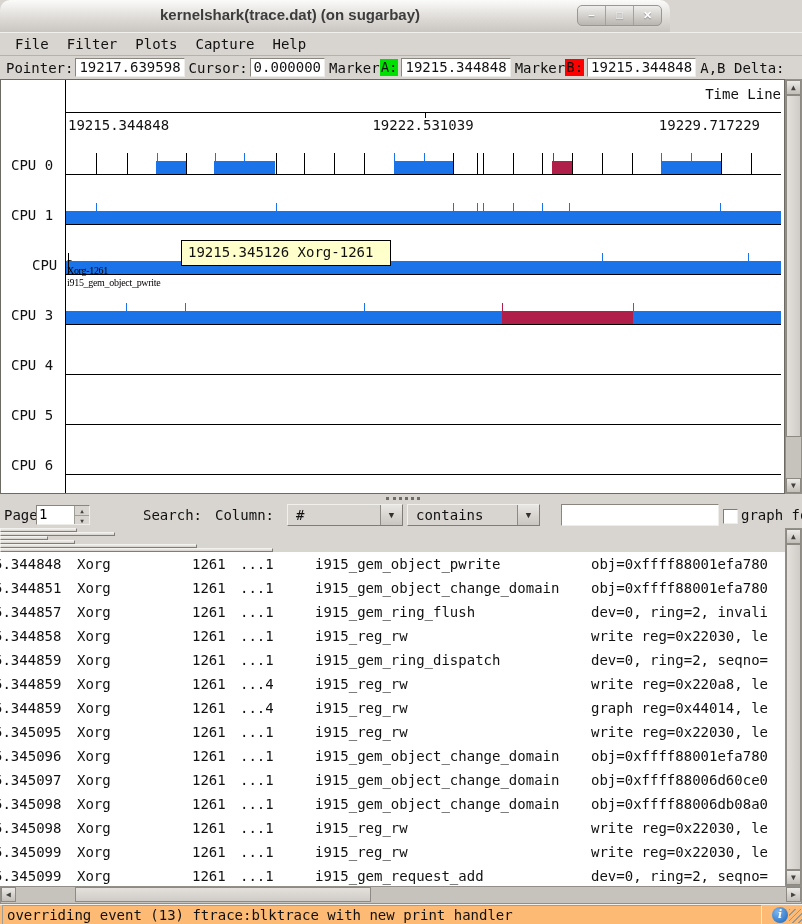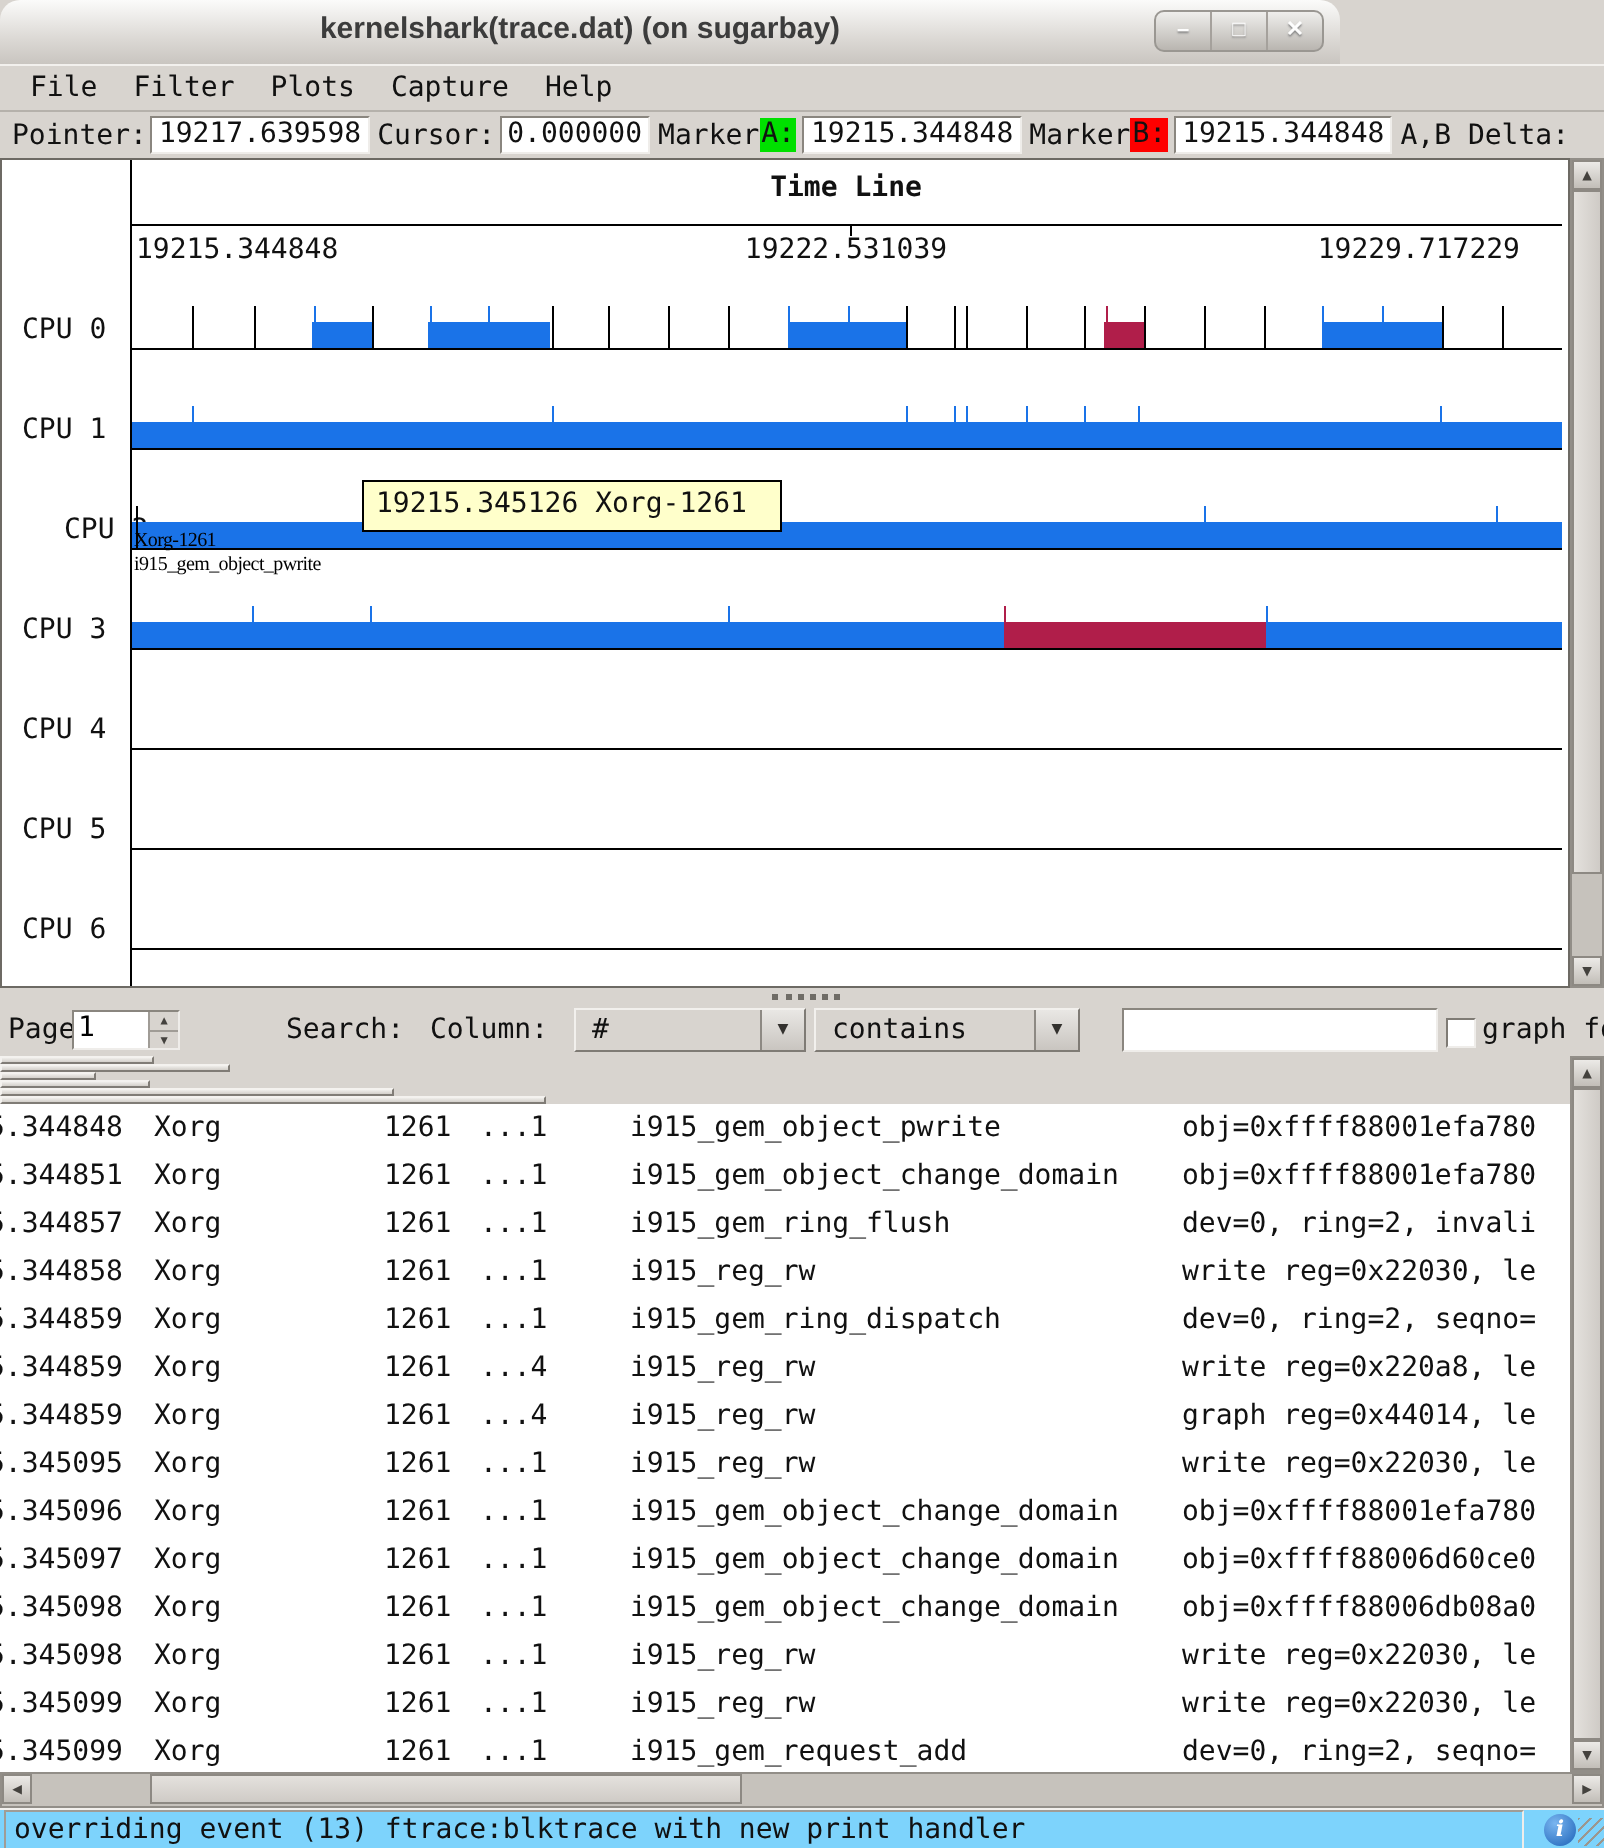--- a/index.html
+++ b/index.html
@@ -30,21 +30,21 @@
   .infobar{position:absolute;left:0;top:56px;width:802px;height:23px;background:#d8d4cf;
     border-bottom:1px solid #b5b1ab;display:flex;align-items:center;white-space:nowrap;overflow:hidden;padding-left:2px;}
   .ib-lbl{margin:0 2px 0 4px;}
   .ib-val{background:#fff;border:1px solid;border-color:#8a867f #efedea #efedea #8a867f;
     padding:0 3px;line-height:17px;}
   .badge{padding:0 1px;line-height:17px;}
 
   
   .graph{position:absolute;left:0;top:79px;width:785px;height:415px;background:#fff;
     border:1px solid #6d6a64;box-sizing:border-box;overflow:hidden;}
-  .tl-title{position:absolute;left:64px;width:716px;top:6px;text-align:center;font-weight:bold;}
+  .tl-title{position:absolute;left:64px;width:716px;top:6px;text-align:right;}
   .ruler{position:absolute;left:64px;width:716px;top:32px;height:1px;background:#000;}
   .ruler-tick{position:absolute;left:424px;top:32px;width:1px;height:6px;background:#000;}
   .vline{position:absolute;left:64px;top:0;bottom:0;width:1px;background:#000;}
   .t-left{position:absolute;left:67px;top:37px;}
   .t-center{position:absolute;left:64px;width:716px;top:37px;text-align:center;}
   .t-right{position:absolute;right:24px;top:37px;}
   .cpu-label{position:absolute;left:10px;width:50px;}
   .baseline{position:absolute;left:64px;width:716px;height:1px;background:#000;}
   .bar{position:absolute;height:13px;}
   .tick{position:absolute;width:1px;height:21px;}
@@ -97,21 +97,21 @@
     border-color:#f4f2ef #807c76 #807c76 #f4f2ef;box-sizing:border-box;
     line-height:22px;padding-left:5px;overflow:hidden;white-space:nowrap;}
   .tbody{position:absolute;left:0;top:552px;width:785px;height:334px;background:#fff;overflow:hidden;}
   .trow{display:flex;height:24px;line-height:24px;}
   .tc{overflow:hidden;white-space:nowrap;box-sizing:border-box;padding-left:6px;}
   .c0{width:77px;padding-left:0;margin-left:-6px;}
   .c0h{width:77px;}
   .c1{width:115px;}.c2{width:48px;}.c3{width:75px;}.c4{width:273px;}.c5{width:197px;padding-left:9px;}
 
   
-  .statusbar{position:absolute;left:0;top:904px;width:802px;height:20px;background:#7dd3fc;
+  .statusbar{position:absolute;left:0;top:904px;width:802px;height:20px;background:#fdba74;
     border-top:1px solid #f2f0ed;}
   .status-text{position:absolute;left:2px;right:40px;top:0;height:18px;line-height:18px;
     border:1px solid;border-color:#a09c96 #efedea #efedea #a09c96;padding-left:4px;
     overflow:hidden;white-space:nowrap;}
   .info-icon{position:absolute;right:14px;top:2px;width:16px;height:16px;border-radius:50%;
     background:radial-gradient(circle at 35% 30%,#7ab6f0,#1c62b8);color:#fff;text-align:center;
     line-height:16px;font-size:11px;font-family:"DejaVu Serif",serif;font-style:italic;font-weight:bold;}
   .grip{position:absolute;right:0;top:4px;width:13px;height:14px;
     background:repeating-linear-gradient(135deg,#9b978f 0 1px,transparent 1px 4px);}
 </style>

